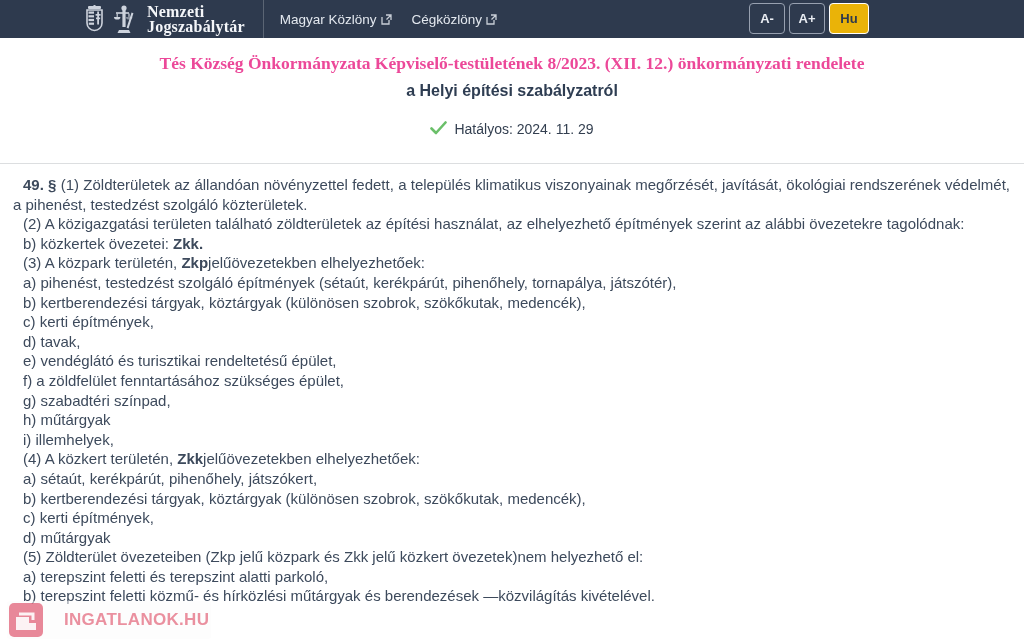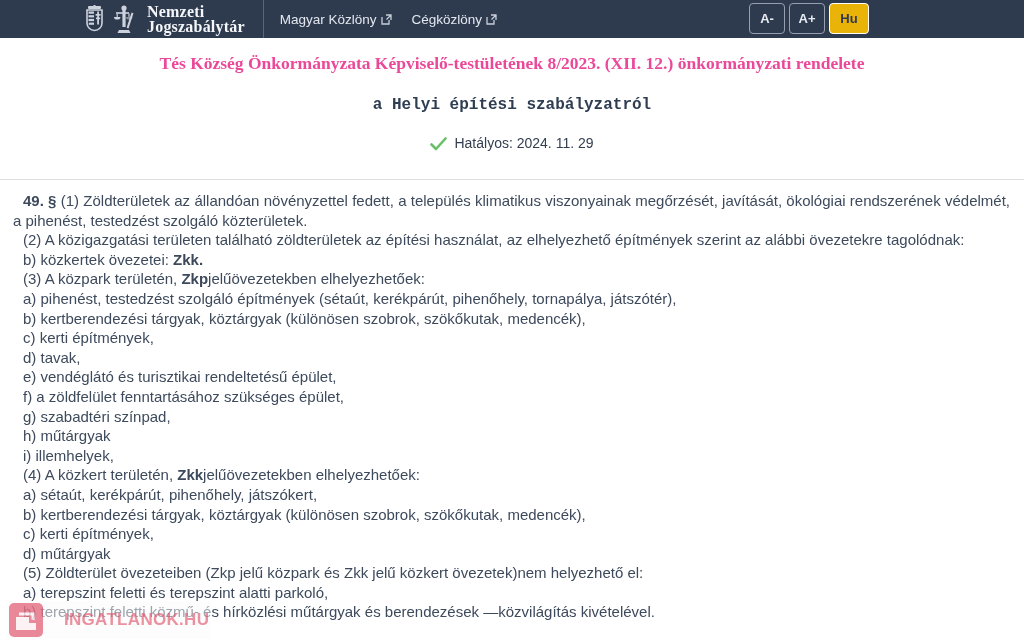--- a/index.html
+++ b/index.html
@@ -66,30 +66,30 @@
   .doc-header { text-align:center; }
   .doc-title {
     margin-top:15px;
     font-family:"Liberation Serif", serif;
     font-weight:700;
     font-size:17.5px;
     line-height:20px;
     color:#ec4899;
   }
   .doc-subtitle {
-    margin-top:23px;
-    font-family:Liberation Mono, monospace;
+    margin-top:9px;
+    font-family:Liberation Sans, sans-serif;
     font-weight:700;
     font-size:16px;
     color:#2e3d52;
   }
   .doc-status {
     margin-top:21px;
     display:inline-flex;
-    align-items:flex-end;
+    align-items:flex-start;
     gap:7px;
     font-size:14px;
     color:#333f50;
   }
   .header-rule {
     border:none;
     border-top:1px solid #dcdee0;
     margin-top:24px;
   }
 

